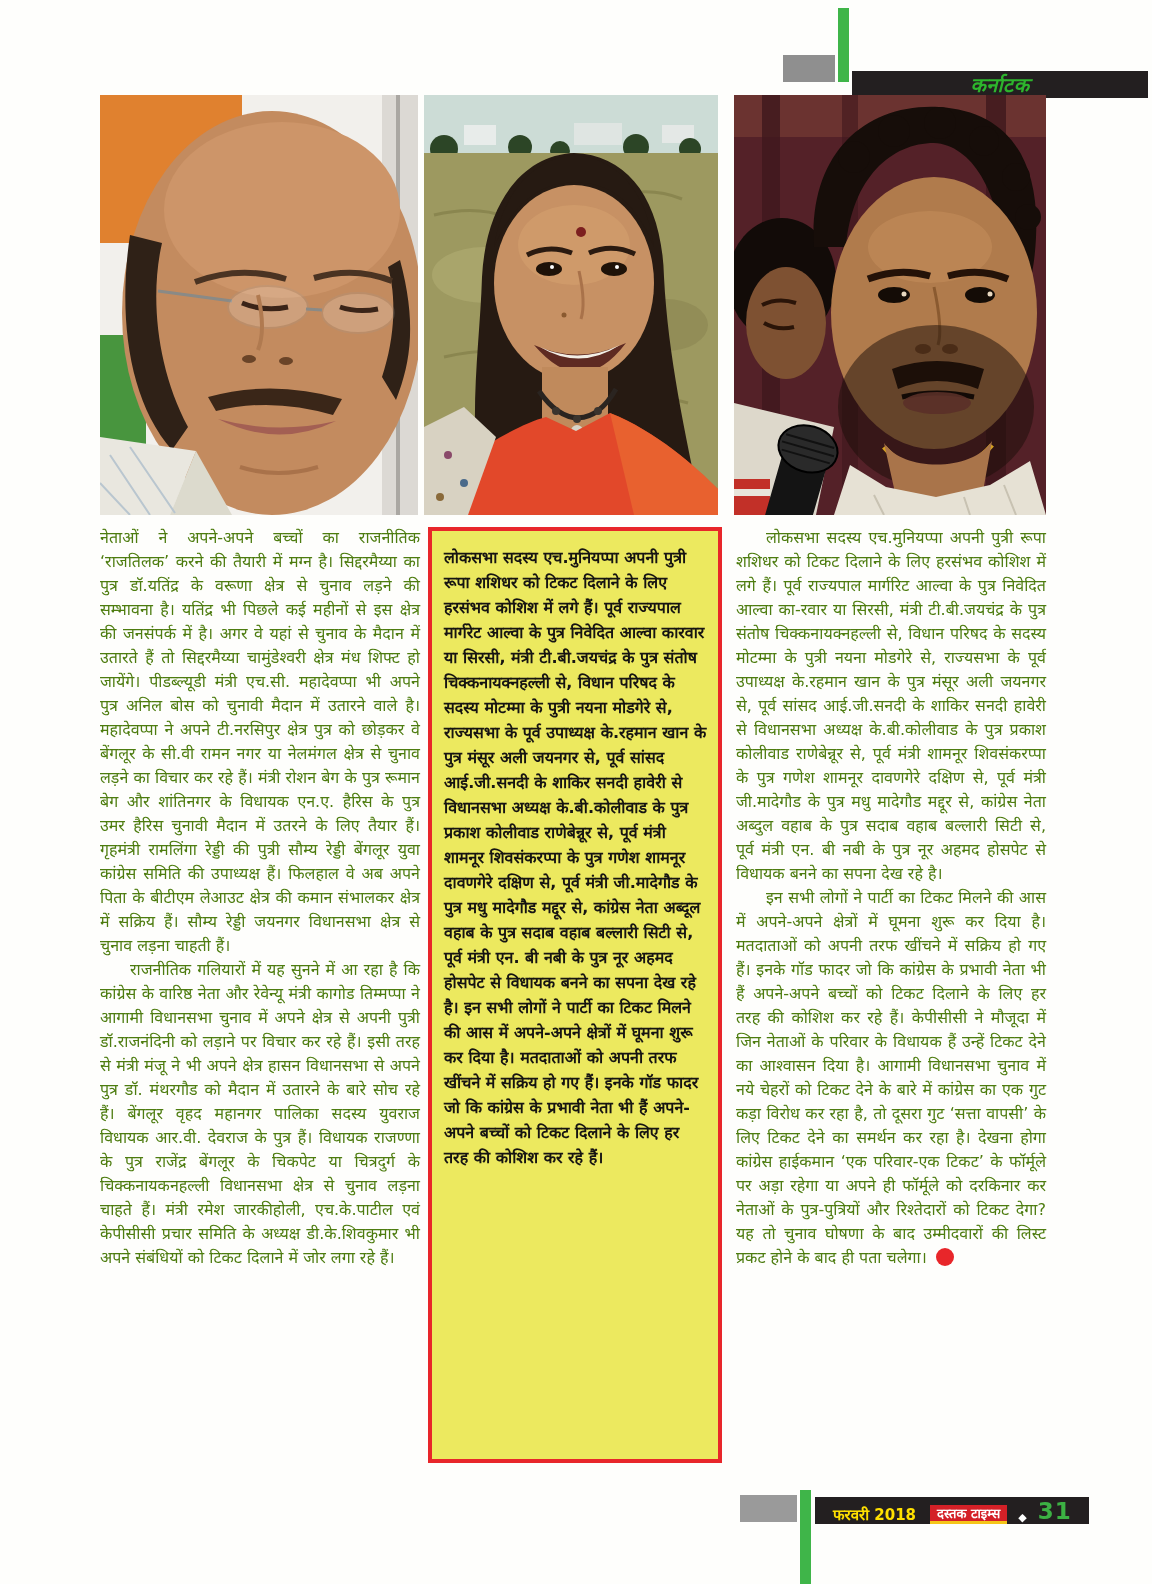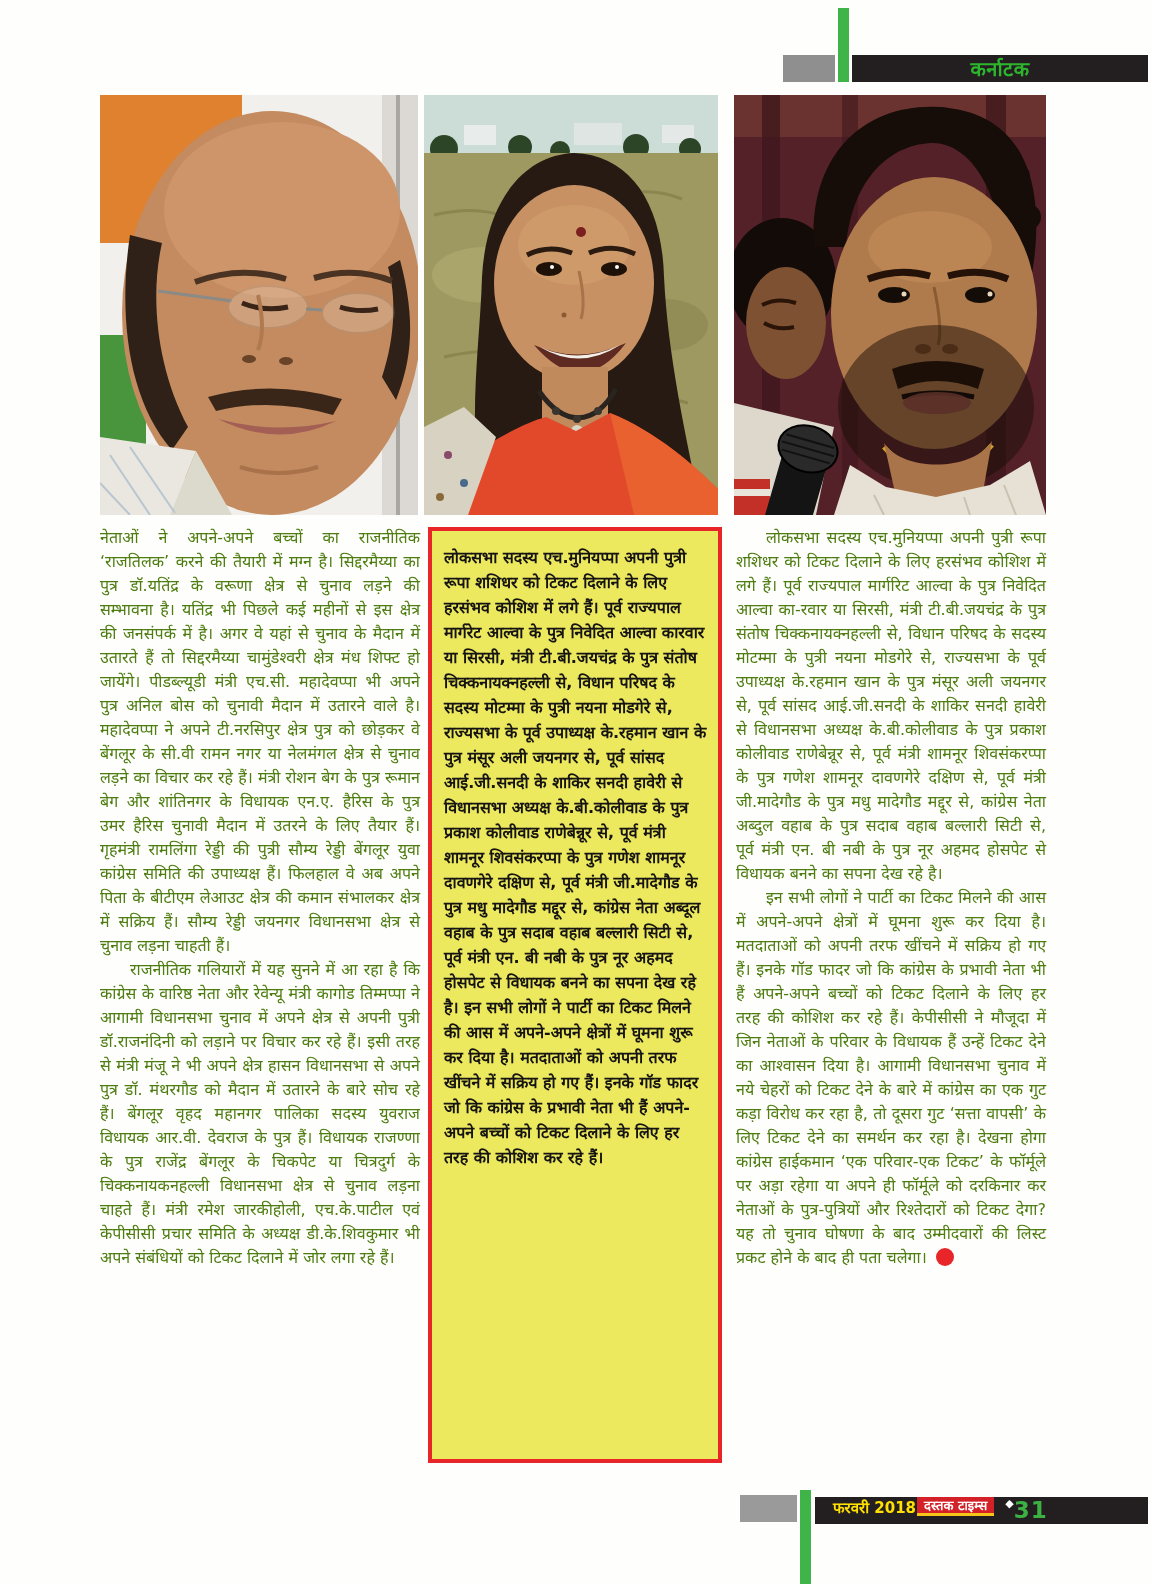--- a/index.html
+++ b/index.html
@@ -4,22 +4,22 @@
 <style>
   html,body{margin:0;padding:0;background:#c9c9c9;}
   .page{
     position:relative;width:1152px;height:1584px;margin:0 auto;
     background:#fefefc;overflow:hidden;
     font-family:"DejaVu Sans",sans-serif;color:#1d1b1a;
   }
   
   .hdr-gray{position:absolute;left:783px;top:55px;width:52px;height:27px;background:#8f8f8f;}
   .hdr-stripe{position:absolute;left:838px;top:8px;width:11px;height:74px;background:#3fb549;}
-  .hdr-bar{position:absolute;left:852px;top:55px;width:296px;height:27px;background:#231f20;
-    display:flex;align-items:center;justify-content:center;}
+  .hdr-bar{position:absolute;left:852px;top:71px;width:296px;height:27px;background:#231f20;
+    display:flex;align-items:center;justify-content:center;font-style:italic;}
   .hdr-bar .section{color:#2db52d;font-size:20px;font-weight:bold;letter-spacing:.5px;}
   
   .photo{position:absolute;top:95px;height:420px;overflow:hidden;}
   .photo svg{display:block;}
   #ph1{left:100px;width:318px;}
   #ph2{left:424px;width:294px;}
   #ph3{left:734px;width:312px;}
   
   .col{position:absolute;text-align:justify;font-size:16px;line-height:24px;color:#4d7c0f;}
   .col p{margin:0;}
@@ -30,27 +30,27 @@
     position:absolute;left:428px;top:527px;width:294px;min-height:936px;box-sizing:border-box;
     background:#ece95f;border:4px solid #e8262a;padding:14px 11px 10px 12px;
     font-size:16px;line-height:25px;font-weight:bold;color:#161412;text-align:left;
   }
   .hlbox p{margin:0;}
   .enddot{display:inline-block;width:18px;height:18px;border-radius:50%;
     background:#e8262a;margin-left:9px;vertical-align:-3px;}
   
   .ftr-gray{position:absolute;left:740px;top:1495px;width:57px;height:27px;background:#9a9a9a;}
   .ftr-stripe{position:absolute;left:800px;top:1490px;width:11px;height:94px;background:#3fb549;}
-  .ftr-bar{position:absolute;left:815px;top:1497px;width:333px;height:27px;background:#231f20;
-    display:flex;align-items:flex-start;padding-left:18px;box-sizing:border-box;}
+  .ftr-bar{position:absolute;left:815px;top:1497px;width:274px;height:27px;background:#231f20;
+    display:flex;align-items:flex-end;padding-left:18px;box-sizing:border-box;}
   .ftr-date{color:#ffe000;font-size:15px;font-weight:bold;}
-  .ftr-logo{margin-left:1px;background:#d42027;color:#ffffff;font-size:13px;font-weight:bold;
+  .ftr-logo{margin-left:14px;background:#d42027;color:#ffffff;font-size:13px;font-weight:bold;
     padding:1px 7px 0 7px;border-bottom:3px solid #f5c518;line-height:15px;}
   .ftr-diamond{color:#ffffff;font-size:11px;margin-left:11px;}
-  .ftr-num{color:#3cb043;font-size:23px;font-weight:bold;letter-spacing:1px;}
+  .ftr-num{color:#3cb043;font-size:23px;font-weight:bold;margin-left:11px;letter-spacing:1px;}
 </style>
 </head>
 <body>
 
 <div class="page">
 
   <div class="hdr-gray"></div>
   <div class="hdr-stripe"></div>
   <div class="hdr-bar">
     <span class="section">कर्नाटक</span>

